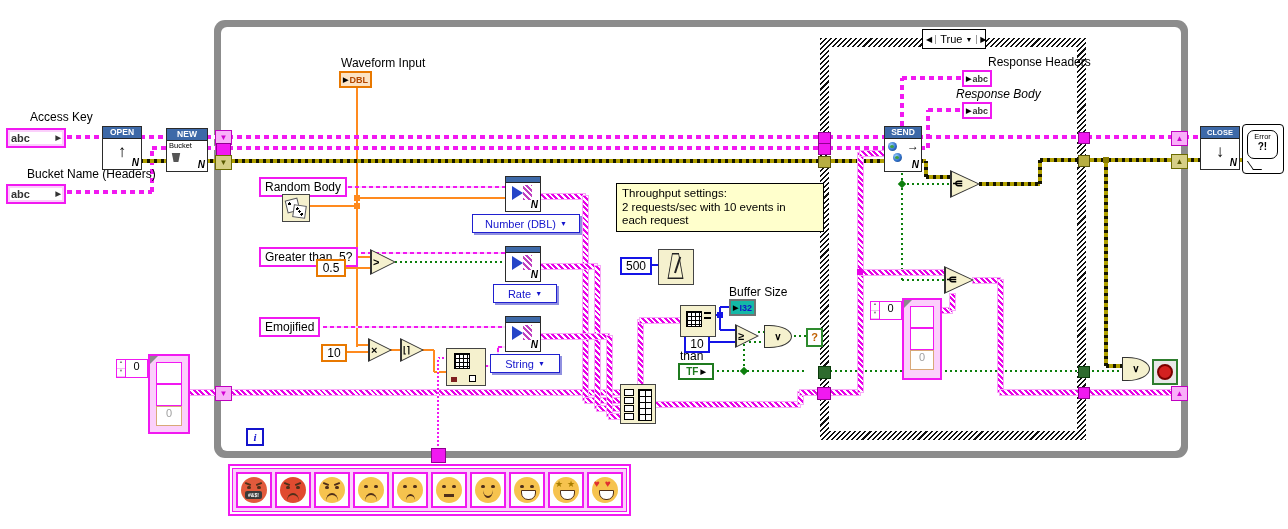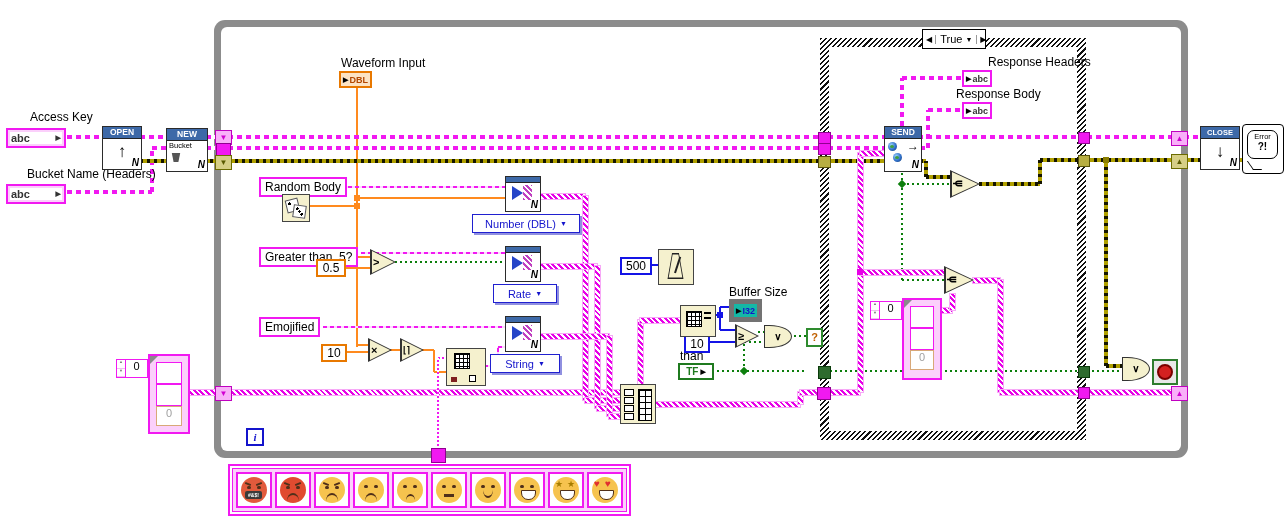--- a/index.html
+++ b/index.html
@@ -30,21 +30,21 @@
   .lbl{position:absolute;font-size:12px;color:#000;white-space:nowrap;z-index:8;}
   .strconst{position:absolute;background:#fff;border:2px solid #F119F1;font-size:12px;
             padding:1px 4px;white-space:nowrap;z-index:9;}
   .numconst{position:absolute;background:#fff;text-align:center;font-size:12px;z-index:9;}
   .nc-or{border:2px solid #E87800;}
   .nc-bl{border:2px solid #1414E6;}
   .badge{position:absolute;display:flex;align-items:center;gap:1px;font-weight:bold;
          font-size:9px;padding:0 2px;z-index:9;}
   .badge .arr{font-size:7px;color:#000;}
   .b-dbl{border:2px solid #E87800;background:#FCE3C4;color:#B34700;}
-  .b-i32{border:5px solid #737373;background:#14b8a6;color:#1414C8;}
+  .b-i32{border:2px solid #737373;background:#14b8a6;color:#1414C8;}
   .b-abc{border:2px solid #F119F1;background:#fff;color:#333;}
   .strctl{position:absolute;background:#fff;border:2px solid #F119F1;box-shadow:0 0 0 2px #FBD0FB inset;
           display:flex;align-items:center;justify-content:space-between;padding:0 3px;
           font-weight:bold;font-size:11px;color:#333;z-index:9;}
   .tfctl{position:absolute;border:2px solid #1F7A1F;background:#fff;display:flex;align-items:center;
          justify-content:center;gap:2px;font-weight:bold;font-size:10px;color:#1F7A1F;z-index:9;}
   
   .fnode{position:absolute;border:1px solid #2b2b2b;background:#fff;z-index:10;}
   .fhead{background:#3D69A8;color:#fff;font-weight:bold;font-size:8.5px;line-height:11px;height:11px;
          text-align:center;border-bottom:1px solid #222;}
@@ -367,20 +367,23 @@
   </div>
 
   <div class="beige" style="left:620px;top:384px;width:34px;height:38px;">
     <div style="position:absolute;left:3px;top:4px;width:8px;height:5px;border:1px solid #000;background:#fff;"></div>
     <div style="position:absolute;left:3px;top:12px;width:8px;height:5px;border:1px solid #000;background:#fff;"></div>
     <div style="position:absolute;left:3px;top:20px;width:8px;height:5px;border:1px solid #000;background:#fff;"></div>
     <div style="position:absolute;left:3px;top:28px;width:8px;height:5px;border:1px solid #000;background:#fff;"></div>
     <div class="grid-glyph" style="left:17px;top:4px;width:12px;height:30px;background-size:6px 6px;"></div>
   </div>
 
+  <div class="comment" style="left:616px;top:183px;width:196px;">Throughput settings:
+2 requests/sec with 10 events in
+each request</div>
   <div class="numconst nc-bl" style="left:620px;top:257px;width:28px;height:14px;">500</div>
   <div class="beige" style="left:658px;top:249px;width:34px;height:34px;">
     <div class="met-o" style="left:7px;top:3px;width:19px;height:26px;"></div>
     <div class="met-i" style="left:8px;top:4px;width:17px;height:24px;"></div>
     <div class="met-arm" style="left:15px;top:6px;"></div>
   </div>
 
   <div class="beige" style="left:680px;top:305px;width:34px;height:30px;">
     <div class="grid-glyph" style="left:5px;top:5px;width:14px;height:14px;"></div>
     <div style="position:absolute;right:4px;top:6px;width:7px;height:2px;background:#000;"></div>
@@ -416,21 +419,21 @@
         <span class="caret">▼</span>
       </span>
     <span class="sb" style="border-right:none;">▶</span>
   </div>
 
   <div class="lbl" style="left:988px;top:55px;">Response Headers</div>
   <div class="badge b-abc" style="left:962px;top:70px;height:13px;">
     <span class="arr">▶</span>
       <span>abc</span>
   </div>
-  <div class="lbl" style="left:956px;top:87px;">Response Body</div>
+  <div class="lbl" style="left:956px;top:87px;font-style:italic;">Response Body</div>
   <div class="badge b-abc" style="left:962px;top:102px;height:13px;">
     <span class="arr">▶</span>
       <span>abc</span>
   </div>
 
   <div class="fnode" style="left:884px;top:126px;width:36px;height:44px;">
     <div class="fhead">SEND</div>
     <div class="fbody" style="height:31px;">
       <div class="globe" style="left:3px;top:3px;"></div>
       <div class="globe" style="left:8px;top:14px;"></div>

